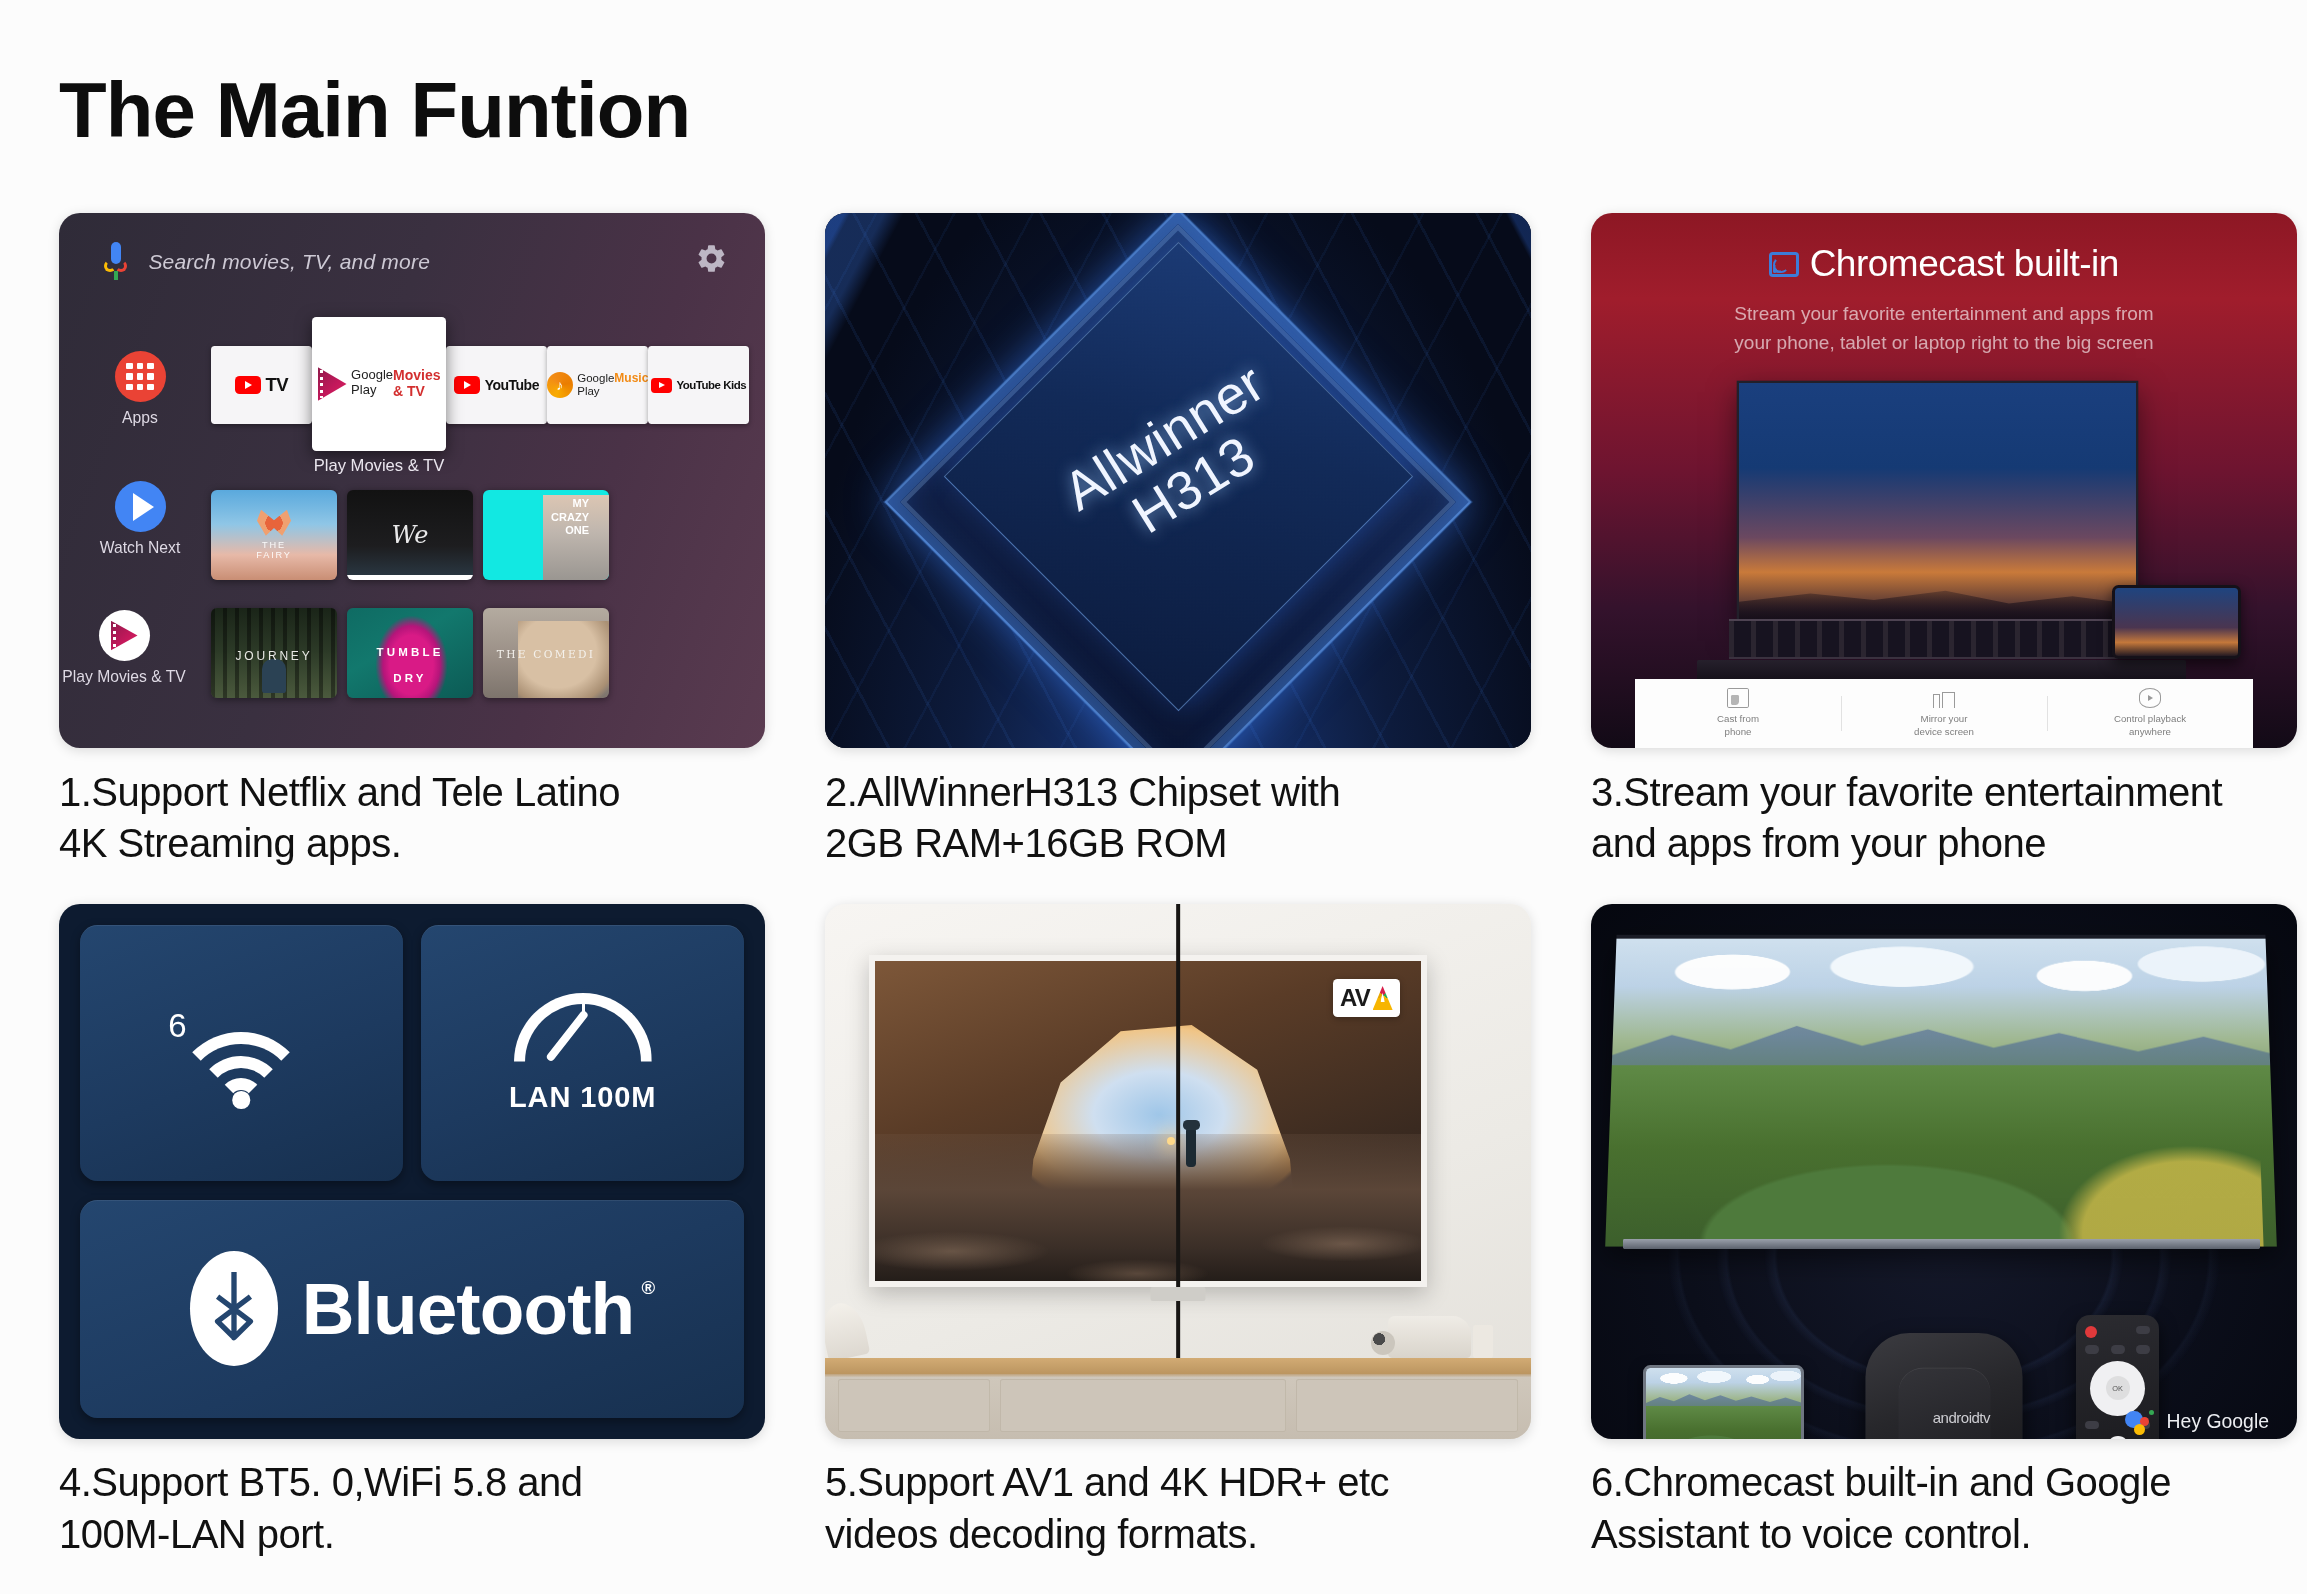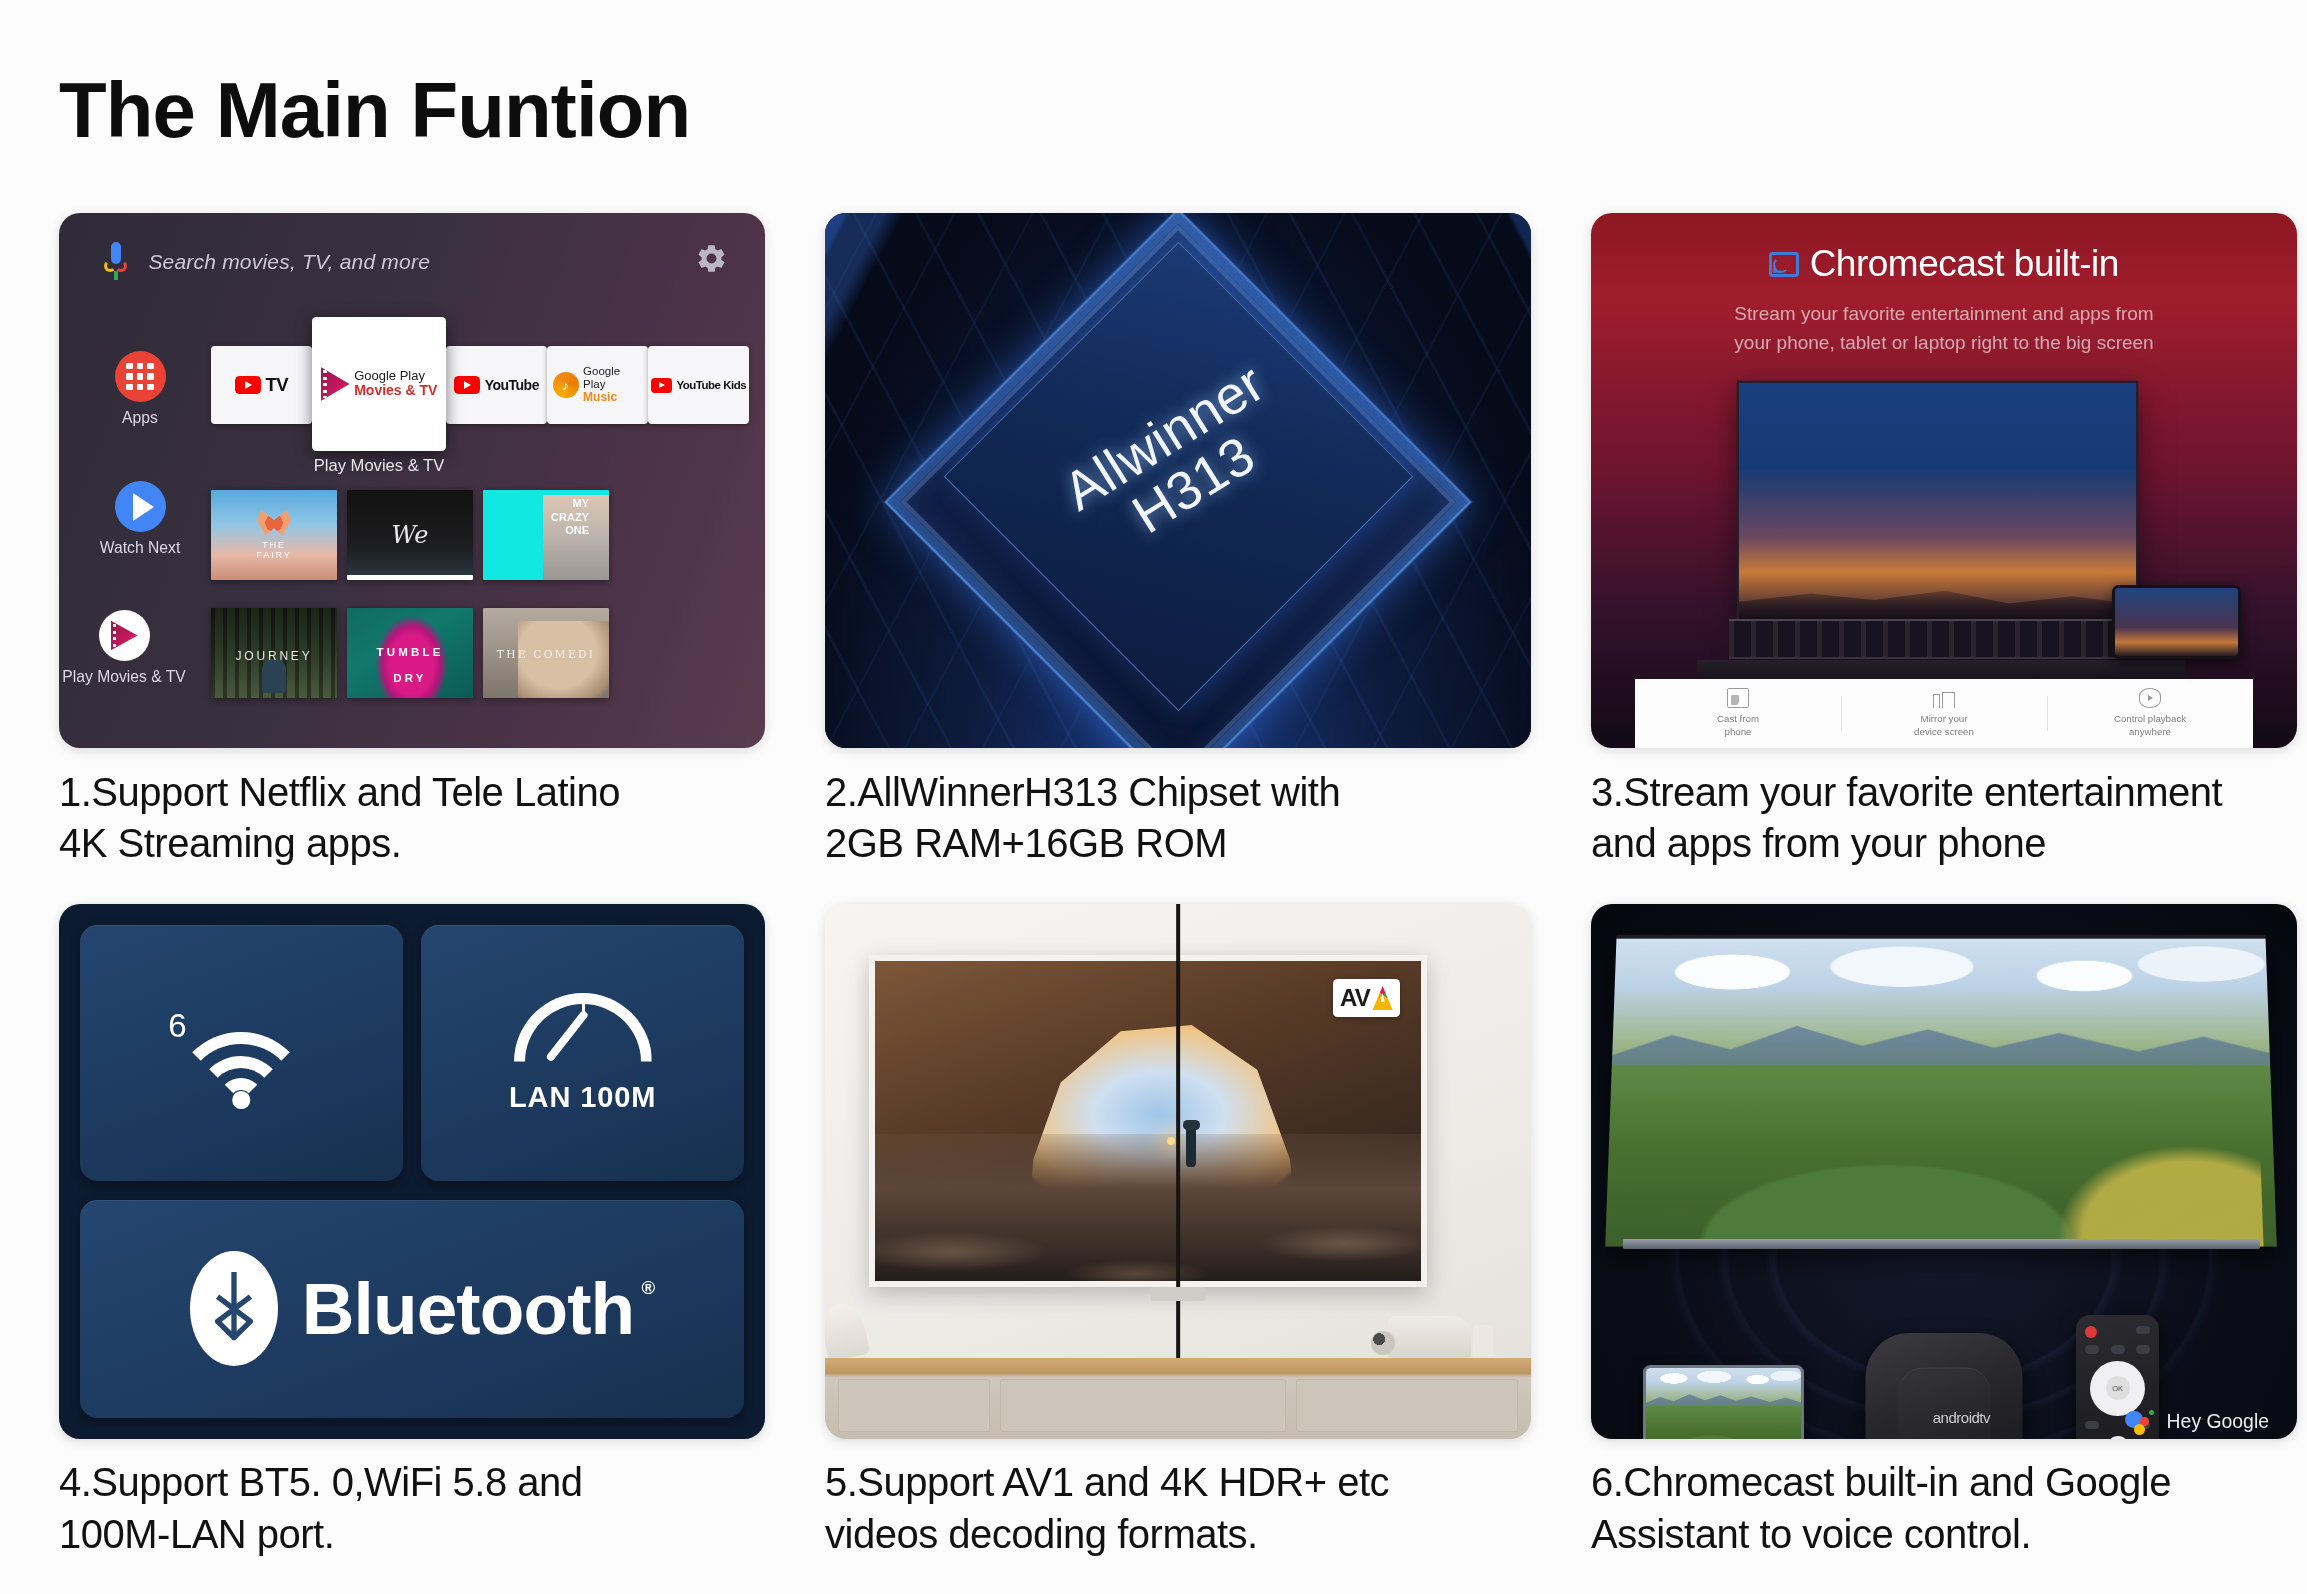--- a/index.html
+++ b/index.html
@@ -109,38 +109,38 @@
     width:134px; height:134px; margin-top:-29px; background:#fff; border-radius:4.2px;
     box-shadow:0 4.6px 15.7px rgba(0,0,0,.5); position:relative; z-index:4;
   }
   .yt-badge { width:26px; height:18.5px; background:#ff0000; border-radius:4.6px;
               display:flex;align-items:center;justify-content:center; flex:none; }
   .yt-badge::after{ content:""; border-left:7.4px solid #fff; border-top:4.6px solid transparent; border-bottom:4.6px solid transparent; margin-left:1.8px;}
   .yt-badge.sm { width:21px; height:15px; border-radius:3.7px;}
   .yt-badge.sm::after{border-left:6px solid #fff;border-top:3.7px solid transparent;border-bottom:3.7px solid transparent;}
   .app-txt { font-size:18.5px; font-weight:700; color:#111; letter-spacing:-0.5px; white-space:nowrap;}
   .app-txt.sm { font-size:14px; }
-  .gp-two { display:flex; flex-direction:column; line-height:1.12; }
+  .gp-two { display:flex; flex-direction:row; line-height:1.12; }
   .gp-two .l1 { font-size:13px; color:#222; }
   .gp-two .l2 { font-size:14px; font-weight:700; color:#d32f2f; }
   .gp-two .l2.orange { color:#f28b16; font-weight:600; font-size:12px; }
   .play-movies-glyph { width:29px; height:34px; flex:none;
       background:linear-gradient(135deg,#8e1a4a 0%, #c2185b 55%, #e0245e 100%);
       clip-path: polygon(0 0, 100% 50%, 0 100%); position:relative; }
   .play-movies-glyph::after{content:""; position:absolute; left:2.3px; top:3.2px; width:3.7px; height:28px;
       background:repeating-linear-gradient(#fff 0 3.2px, transparent 3.2px 6.5px);}
   .gpm-glyph { width:26px;height:26px;border-radius:50%;flex:none;
       background:conic-gradient(from 200deg,#f9ab00,#f28b16,#ea7d00,#f9ab00);
       display:flex;align-items:center;justify-content:center;}
   .gpm-glyph::after{content:"♪"; color:#fff; font-size:14px; }
   .focus-label { position:absolute; left:50%; transform:translateX(-50%); top:139px;
       font-size:16.6px; color:#eae6ee; white-space:nowrap; }
 
   .poster-row { position:absolute; display:flex; gap:10px; }
-  .poster { width:126px; height:90px; border-radius:1px; overflow:hidden; position:relative;
+  .poster { width:126px; height:90px; border-radius:6px; overflow:hidden; position:relative;
             box-shadow:0 1.8px 7.4px rgba(0,0,0,.4); }
   .p-title { position:absolute; left:0; right:0; text-align:center; color:#fff; }
 
   
   .chip-panel { background:#070c19; }
   .chip-bg { position:absolute; inset:0;
      background:
       linear-gradient(118deg, rgba(40,90,190,.40) 0 2%, transparent 2.6%) ,
       linear-gradient(118deg, rgba(60,120,230,.30) 6% , transparent 8%),
       linear-gradient(-118deg, rgba(40,90,190,.35) 0 2%, transparent 2.6%),

